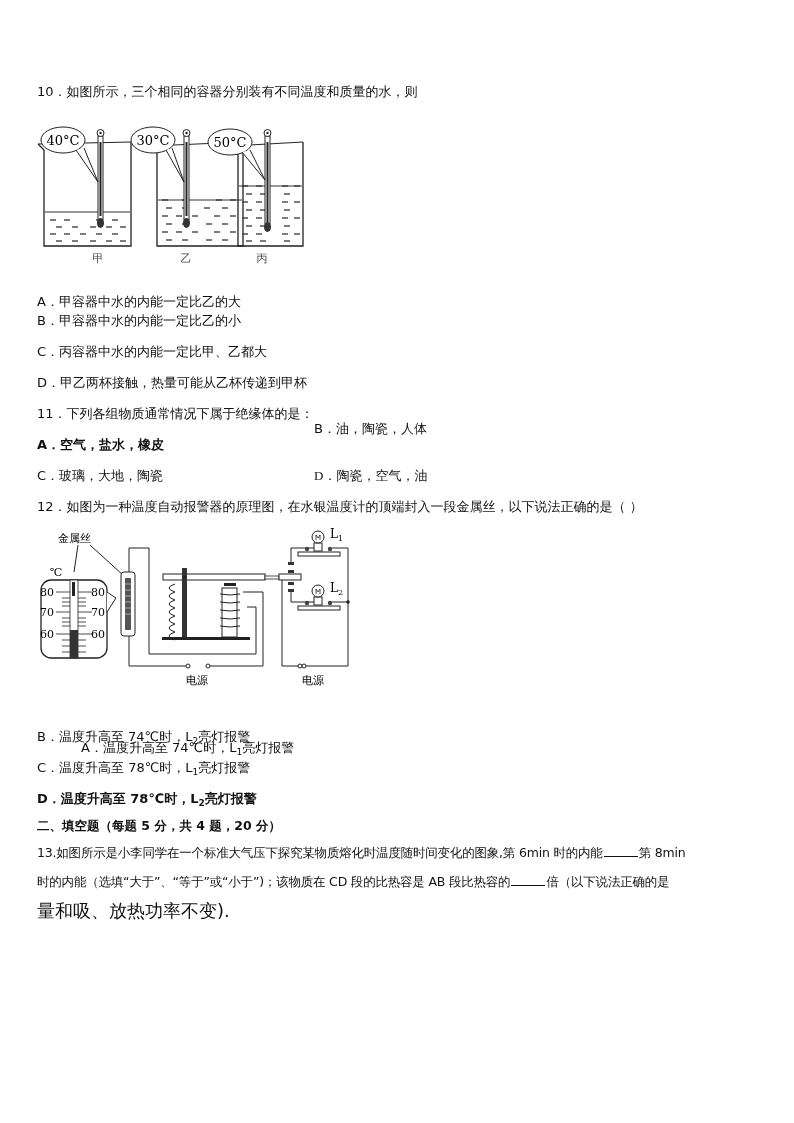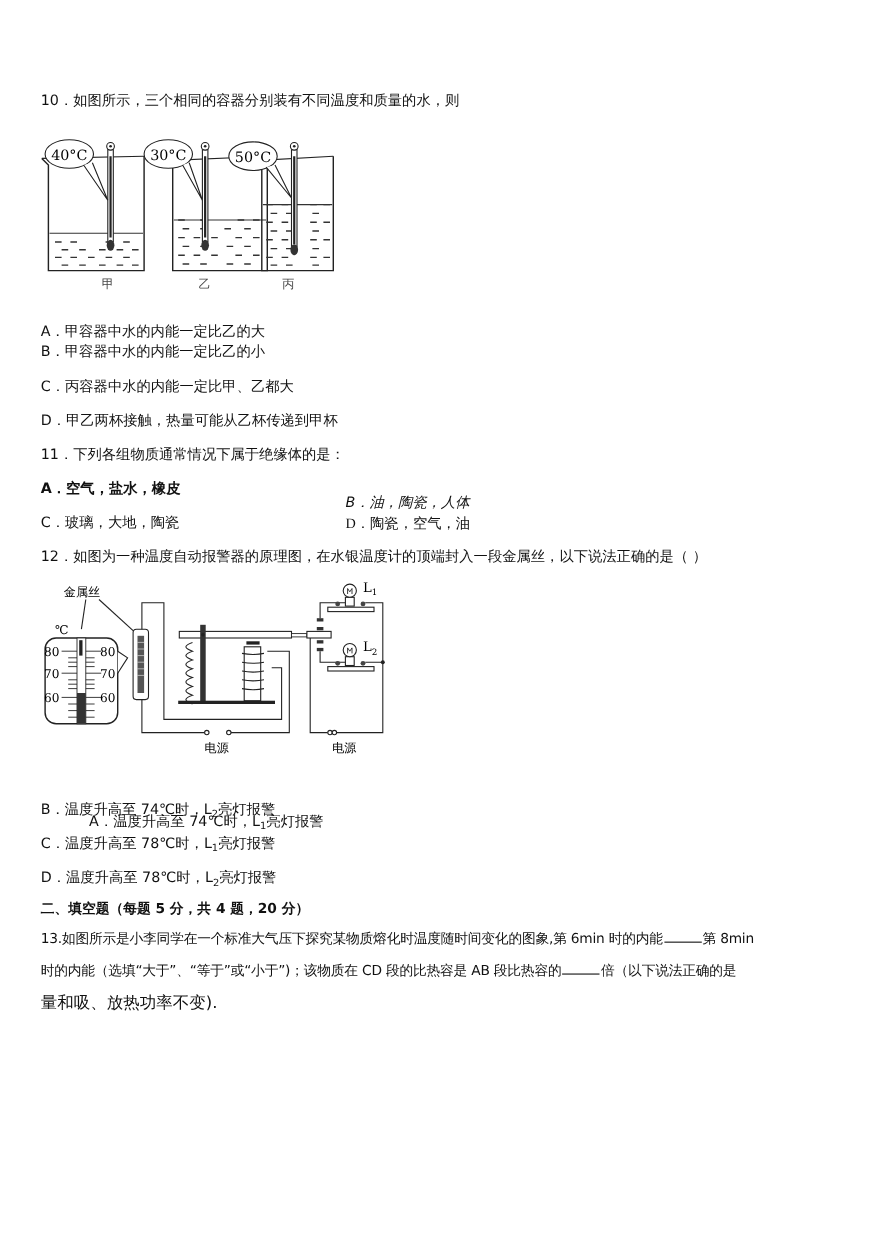--- a/index.html
+++ b/index.html
@@ -146,21 +146,21 @@
   </g>
 </svg>
 
 <div class="line" style="top:294px;">A．甲容器中水的内能一定比乙的大</div>
 <div class="line" style="top:313px;">B．甲容器中水的内能一定比乙的小</div>
 <div class="line" style="top:344px;">C．丙容器中水的内能一定比甲、乙都大</div>
 <div class="line" style="top:375px;">D．甲乙两杯接触，热量可能从乙杯传递到甲杯</div>
 
 <div class="line" style="top:406px;">11．下列各组物质通常情况下属于绝缘体的是：</div>
 <div class="line" style="top:437px;font-weight:bold;">A．空气，盐水，橡皮</div>
-<div class="opt-right" style="top:450px;font-style:italic;">B．油，陶瓷，人体</div>
+<div class="opt-right" style="top:421px;">B．油，陶瓷，人体</div>
 <div class="line" style="top:468px;">C．玻璃，大地，陶瓷</div>
 <div class="opt-right" style="top:468px;font-family:Liberation Serif, serif;">D．陶瓷，空气，油</div>
 
 <div class="line" style="top:499px;text-align:right;">12．如图为一种温度自动报警器的原理图，在水银温度计的顶端封入一段金属丝，以下说法正确的是（ ）</div>
 
 <svg style="left:36px; top:526px;" width="320" height="165" viewBox="0 0 320 165">
 
   <g>
     <text x="22" y="16" font-size="11" class="svgcn">金属丝</text>
     <line x1="42" y1="19" x2="38" y2="46" stroke="#222" stroke-width="1"></line>
@@ -281,19 +281,19 @@
       <path d="M280,68 L280,63 L282,66 L284,63 L284,68" fill="none" stroke="#222" stroke-width="0.8"></path>
       <text x="294" y="66" font-size="12" class="svgtext"><tspan>L</tspan><tspan font-size="8" dy="3">2</tspan></text>
     </g>
   </g>
   <text x="266" y="158" font-size="11" class="svgcn">电源</text>
 </svg>
 
 <div class="line" style="top:740px;margin-left:44px;"><span>A．温度升高至 74℃时，L</span><sub>1</sub><span>亮灯报警</span></div>
 <div class="line" style="top:729px;"><span>B．温度升高至 74℃时，L</span><sub>2</sub><span>亮灯报警</span></div>
 <div class="line" style="top:760px;"><span>C．温度升高至 78℃时，L</span><sub>1</sub><span>亮灯报警</span></div>
-<div class="line" style="top:791px;"><span>D．温度升高至 78℃时，L</span><sub>2</sub><span>亮灯报警</span></div>
+<div class="line" style="top:791px;font-weight:bold;"><span>D．温度升高至 78℃时，L</span><sub>2</sub><span>亮灯报警</span></div>
 
 <div class="line bold" style="top:818px; font-size:12.5px;">二、填空题（每题 5 分，共 4 题，20 分）</div>
 
 <div class="line" style="top:845px; font-size:12.5px; letter-spacing:-0.2px;"><span>13.如图所示是小李同学在一个标准大气压下探究某物质熔化时温度随时间变化的图象,第 6min 时的内能</span><span class="blank"></span><span>第 8min</span></div>
 <div class="line" style="top:874px; font-size:12.5px; letter-spacing:-0.2px;"><span>时的内能（选填“大于”、“等于”或“小于”)；该物质在 CD 段的比热容是 AB 段比热容的</span><span class="blank"></span><span>倍（以下说法正确的是</span></div>
-<div class="line" style="top:903px; font-size:15px;">量和吸、放热功率不变).</div>
+<div class="line" style="top:903px; font-size:18px;">量和吸、放热功率不变).</div>
 
 </body></html>

